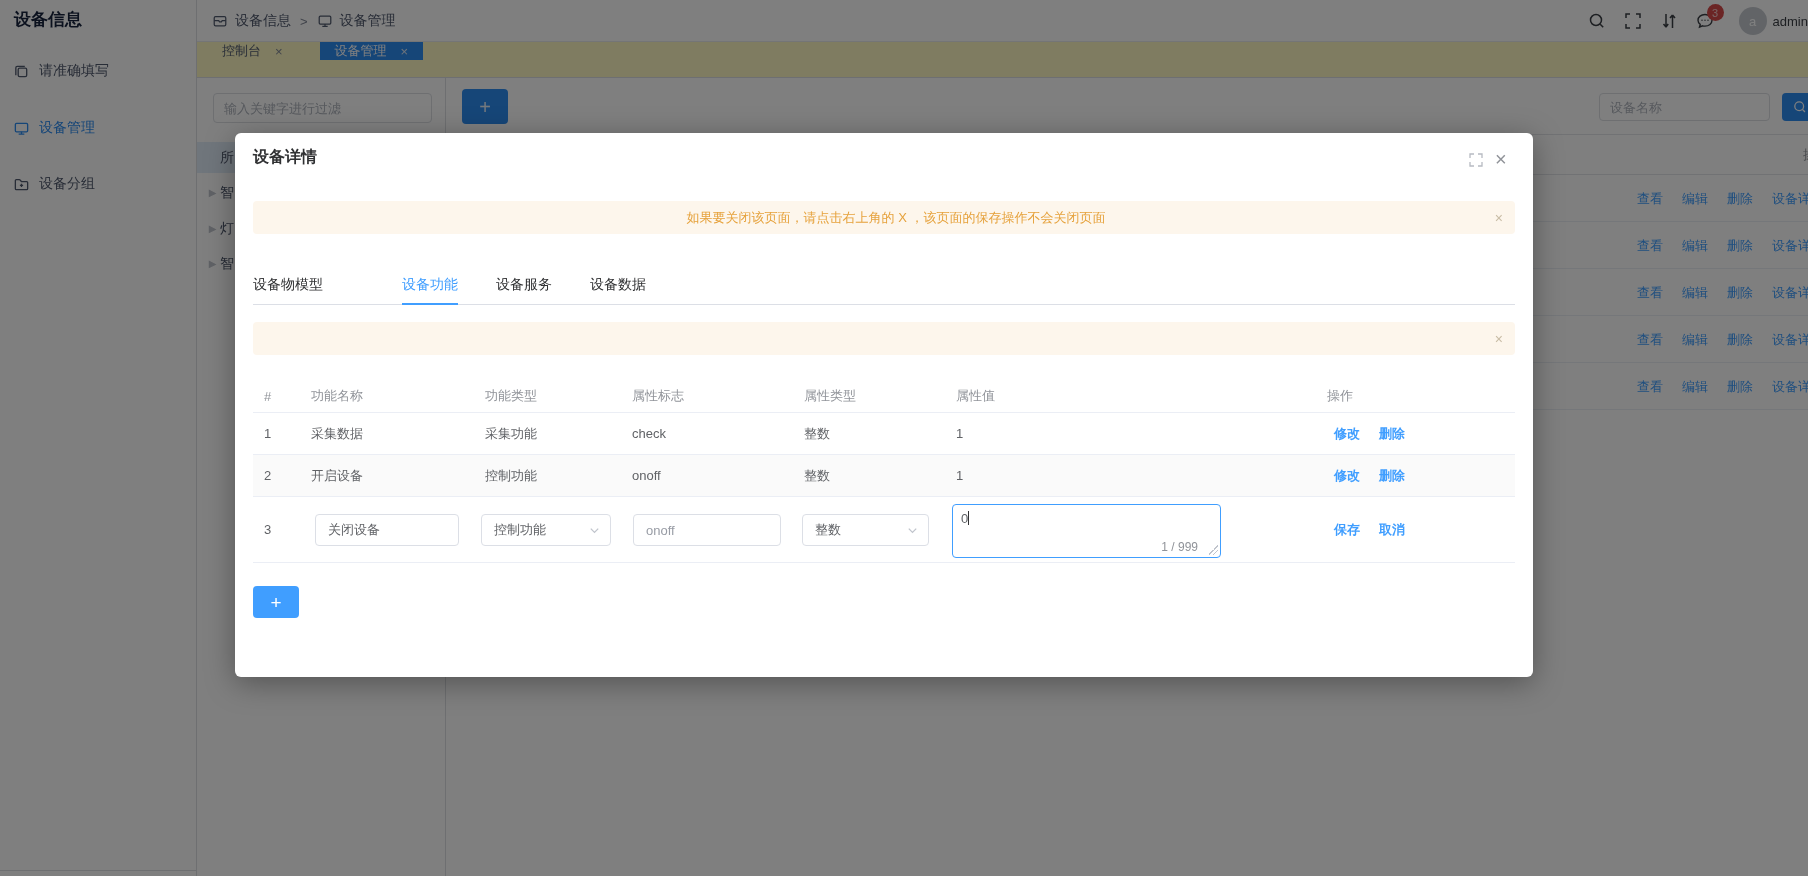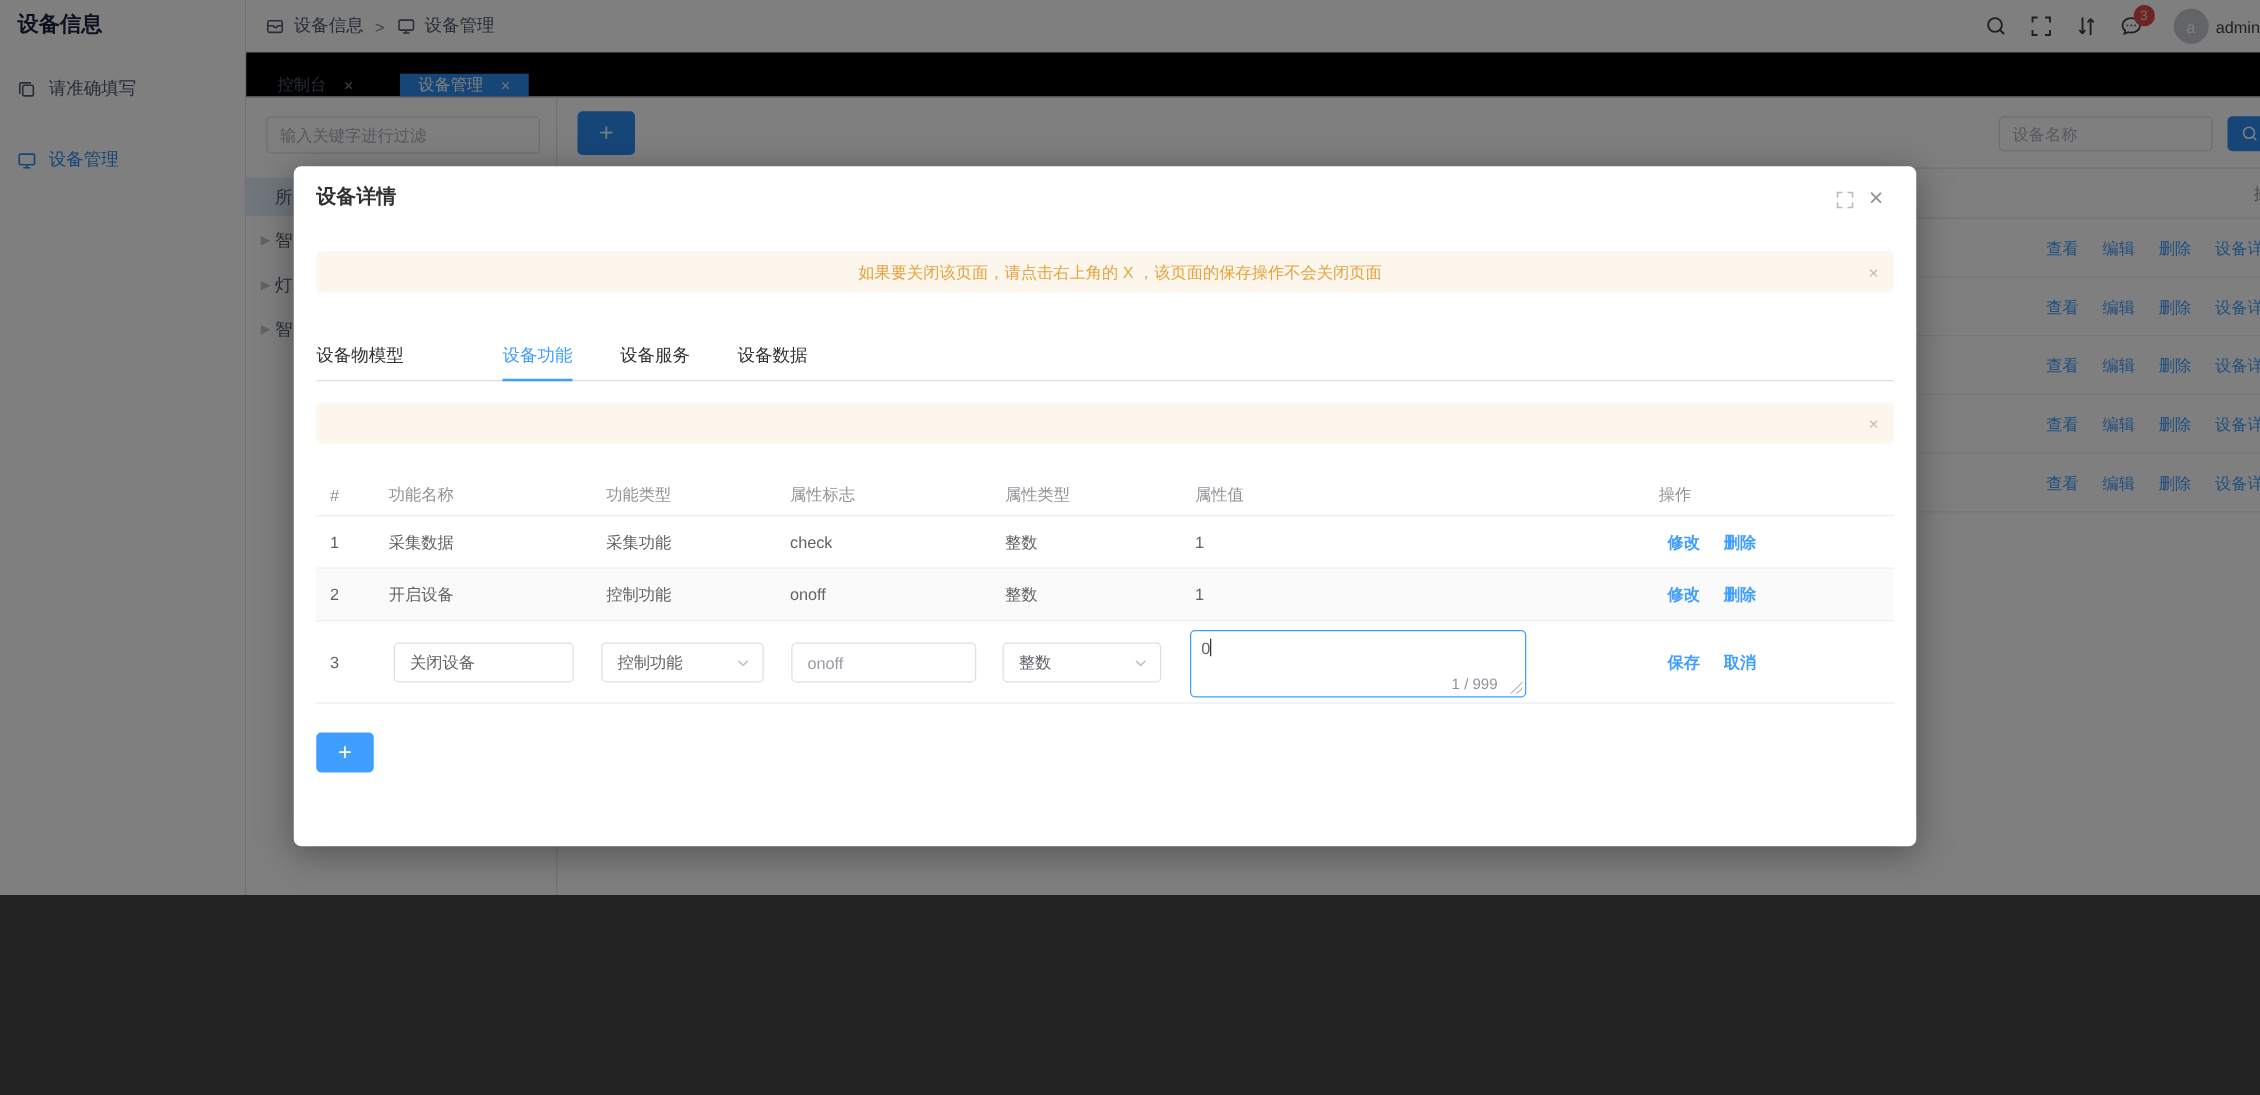--- a/index.html
+++ b/index.html
@@ -1,17 +1,17 @@
 <!DOCTYPE html>
 <html><head>
 <meta charset="utf-8">
 <style>
   html,body{margin:0;padding:0;background:#222;}
   *{box-sizing:border-box;font-family:"Liberation Sans","DejaVu Sans",sans-serif;}
-  .app{position:relative;width:1808px;height:716px;background:#fff;overflow:hidden;}
+  .app{position:relative;width:1808px;height:876px;background:#fff;overflow:hidden;}
 
   
   .sidebar{position:absolute;left:0;top:0;width:197px;height:876px;background:#fff;border-right:1px solid #dcdee2;}
   .sidebar-title{position:absolute;left:14px;top:8px;font-size:17px;font-weight:bold;color:#17233d;}
   .side-item{position:absolute;left:0;width:100%;height:34px;display:flex;align-items:center;padding-left:13px;color:#515a6e;font-size:14px;cursor:pointer;}
   .side-item .si-icon{width:17px;height:17px;margin-right:9px;display:inline-flex;}
   .side-item.active{color:#2d8cf0;}
   .side-item.active svg{stroke:#2d8cf0;}
   .side-item svg{stroke:#515a6e;}
   .sidebar-footer{position:absolute;left:0;right:0;bottom:0;height:6px;border-top:1px solid #dcdee2;}
@@ -19,21 +19,21 @@
   .topbar{position:absolute;left:197px;top:0;right:0;height:42px;background:#fff;border-bottom:1px solid #e8eaec;}
   .breadcrumb{position:absolute;left:15px;top:0;height:42px;display:flex;align-items:center;font-size:14px;color:#515a6e;gap:7px;}
   .crumb-sep{color:#808695;font-size:13px;padding:0 2px;}
   .top-icons{position:absolute;right:0;top:0;height:42px;display:flex;align-items:center;}
   .ticon{width:20px;height:20px;margin-right:16px;display:inline-flex;position:relative;cursor:pointer;}
   .ticon svg{stroke:#3b3f45;}
   .badge{position:absolute;right:-9px;top:-7px;min-width:17px;height:17px;border-radius:9px;background:#d64b4b;color:#f3c9c9;font-size:11px;display:flex;align-items:center;justify-content:center;padding:0 3px;}
   .avatar{width:28px;height:28px;border-radius:50%;background:#c5c9cf;color:#fff;font-size:13px;display:flex;align-items:center;justify-content:center;margin:0 6px 0 8px;}
   .username{font-size:13px;color:#3b3f45;white-space:nowrap;}
 
-  .tabbar{position:absolute;left:197px;top:42px;right:0;height:36px;background:#000000;border-bottom:1px solid #dcdee2;display:flex;align-items:flex-end;padding-left:10px;}
+  .tabbar{position:absolute;left:197px;top:42px;right:0;height:36px;background:#fef9c3;border-bottom:1px solid #dcdee2;display:flex;align-items:flex-start;padding-left:10px;}
   .tab{display:flex;align-items:center;gap:14px;padding:0 15px;font-size:13px;color:#515a6e;cursor:pointer;}
   .tab .tab-x{font-size:13px;color:#808695;}
   .tab.active{background:#2d8cf0;color:#fff;margin-left:22px;}
   .tab.active .tab-x{color:#dce9f7;}
 
   .treepanel{position:absolute;left:197px;top:78px;width:249px;bottom:0;background:#fff;border-right:1px solid #dcdee2;}
   .tree-filter{position:absolute;left:16px;top:15px;width:219px;height:30px;border:1px solid #dcdee2;border-radius:4px;padding:0 10px;font-size:13px;color:#515a6e;outline:none;}
   .tree-filter::placeholder{color:#aeb3bc;}
   .tree-item{position:absolute;left:0;width:100%;height:31px;display:flex;align-items:center;font-size:14px;color:#515a6e;cursor:pointer;}
   .tree-item .caret{width:15px;margin-left:8px;color:#c0c4cc;font-size:10px;text-align:center;}
@@ -115,20 +115,29 @@
     <div class="side-item active" style="top:111px;">
       <span class="si-icon">
         <svg viewBox="0 0 18 18" fill="none" stroke-width="1.4">
             <rect x="2.5" y="3.5" width="13" height="9" rx="1.2"></rect>
             <path d="M9 12.5v2.5M6 15h6"></path>
           </svg>
       </span>
       <span>设备管理</span>
     </div>
 
+    <div class="side-item" style="top:167px;">
+      <span class="si-icon">
+        <svg viewBox="0 0 18 18" fill="none" stroke-width="1.4">
+            <path d="M2.5 5.5v8a1 1 0 0 0 1 1h11a1 1 0 0 0 1-1v-6.5a1 1 0 0 0-1-1H9L7.5 4.2a1 1 0 0 0-.8-.4H3.5a1 1 0 0 0-1 1z"></path>
+            <path d="M9 8.3v3.4M7.3 10h3.4"></path>
+          </svg>
+      </span>
+      <span>设备分组</span>
+    </div>
 
     <div class="sidebar-footer"></div>
   </aside>
 
   <header class="topbar">
     <div class="breadcrumb">
       <span class="si-icon" style="width:16px;height:16px;display:inline-flex;">
         <svg viewBox="0 0 18 18" fill="none" stroke="#515a6e" stroke-width="1.4">
             <rect x="2.5" y="4" width="13" height="10.5" rx="1.5"></rect>
             <path d="M2.5 8.5h5l1 1.5h2l1-1.5h4"></path>

